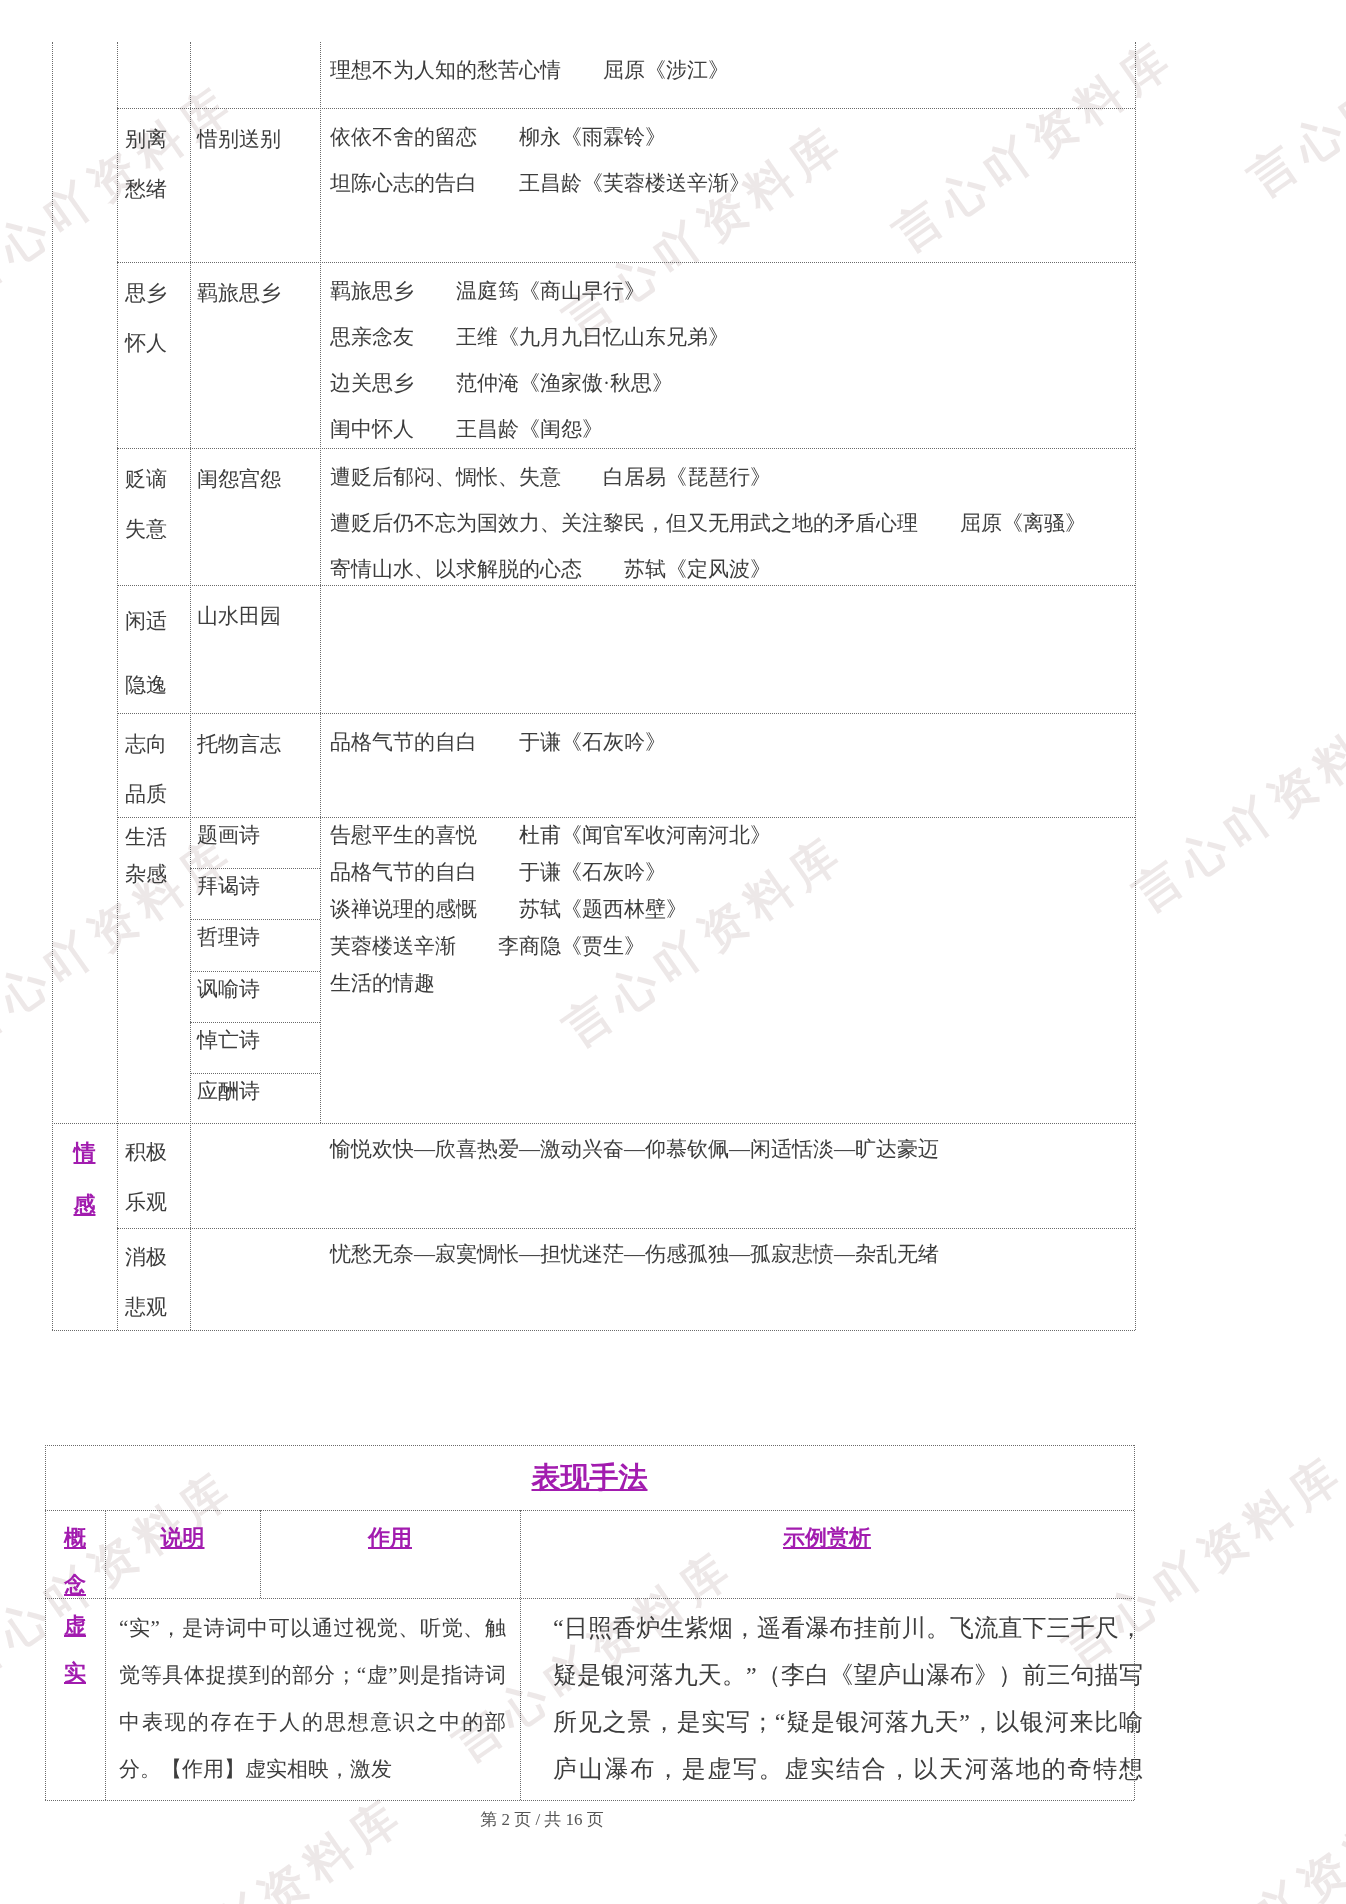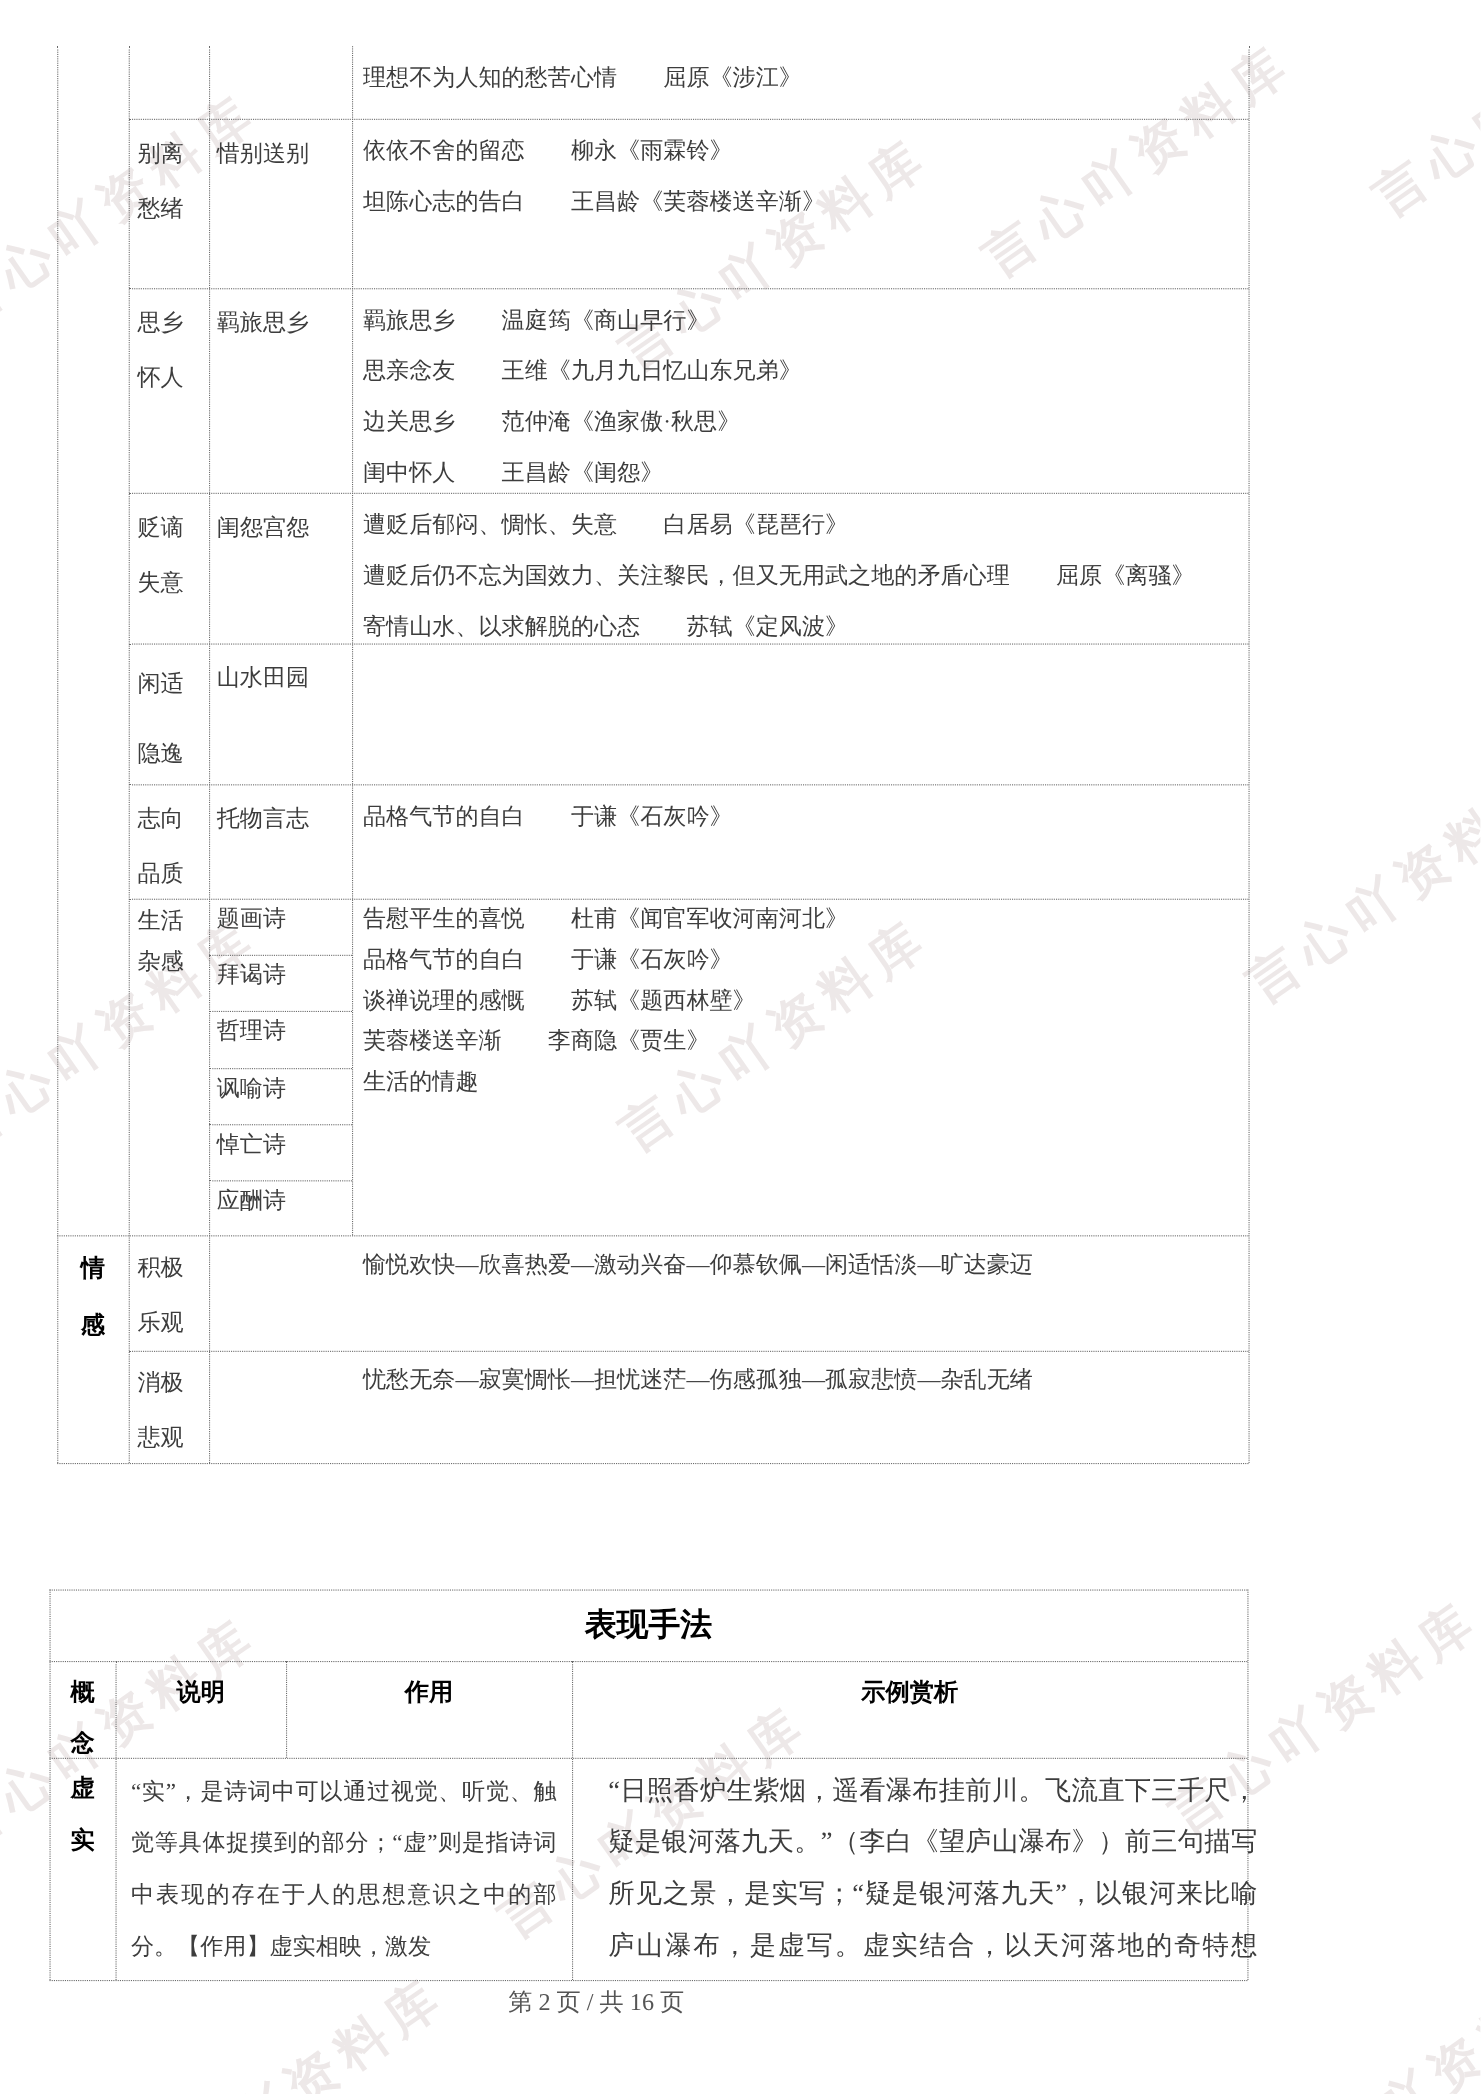--- a/index.html
+++ b/index.html
@@ -16,42 +16,42 @@
     transform:rotate(-35deg);white-space:nowrap;pointer-events:none;
     font-family:"Liberation Sans","DejaVu Sans",sans-serif;font-weight:bold;
   }
   
   .cat{position:absolute;left:125px;width:48px;font-size:21px;line-height:50px;word-break:break-all;}
   .sub{position:absolute;left:197px;width:112px;font-size:21px;line-height:50px;white-space:nowrap;}
   .content{position:absolute;left:330px;width:800px;font-size:21px;line-height:46px;}
   .content div{white-space:nowrap;}
   .lh51{line-height:37px;}
   .lh64{line-height:64px;}
-  .red{color:#000000;}
+  .red{color:#a21caf;text-decoration:underline;}
   .emo-head{
     position:absolute;left:52px;width:65px;text-align:center;font-size:22px;font-weight:bold;
     line-height:52px;padding:4px 18px 0 18px;box-sizing:border-box;word-break:break-all;
   }
   
   .t2-title{
     position:absolute;left:45px;width:1089px;top:1445px;height:65px;line-height:65px;
     text-align:center;font-size:29px;font-weight:bold;
   }
   .t2-head{position:absolute;top:1510px;text-align:center;font-size:22px;font-weight:bold;line-height:40px;padding-top:8px;}
   .t2-concept{
     position:absolute;left:45px;width:60px;text-align:center;font-size:22px;font-weight:bold;
     line-height:47px;padding:4px 14px 0 14px;box-sizing:border-box;word-break:break-all;
   }
   .t2-cell{
     position:absolute;top:1598px;height:199px;overflow:hidden;box-sizing:border-box;
     font-size:21px;line-height:47px;text-align:justify;padding:7px 14px 0 14px;
   }
   .footer{
     position:absolute;left:0;top:1800px;width:1084px;height:40px;line-height:40px;
-    text-align:center;font-size:22px;color:#555;
+    text-align:center;font-size:17px;color:#555;
   }
 </style>
 </head>
 <body>
 
 <div class="page">
 
   <span class="wm" style="left:-70px;top:160px">言心吖资料库</span>
   <span class="wm" style="left:540px;top:200px">言心吖资料库</span>
   <span class="wm" style="left:870px;top:115px">言心吖资料库</span>

